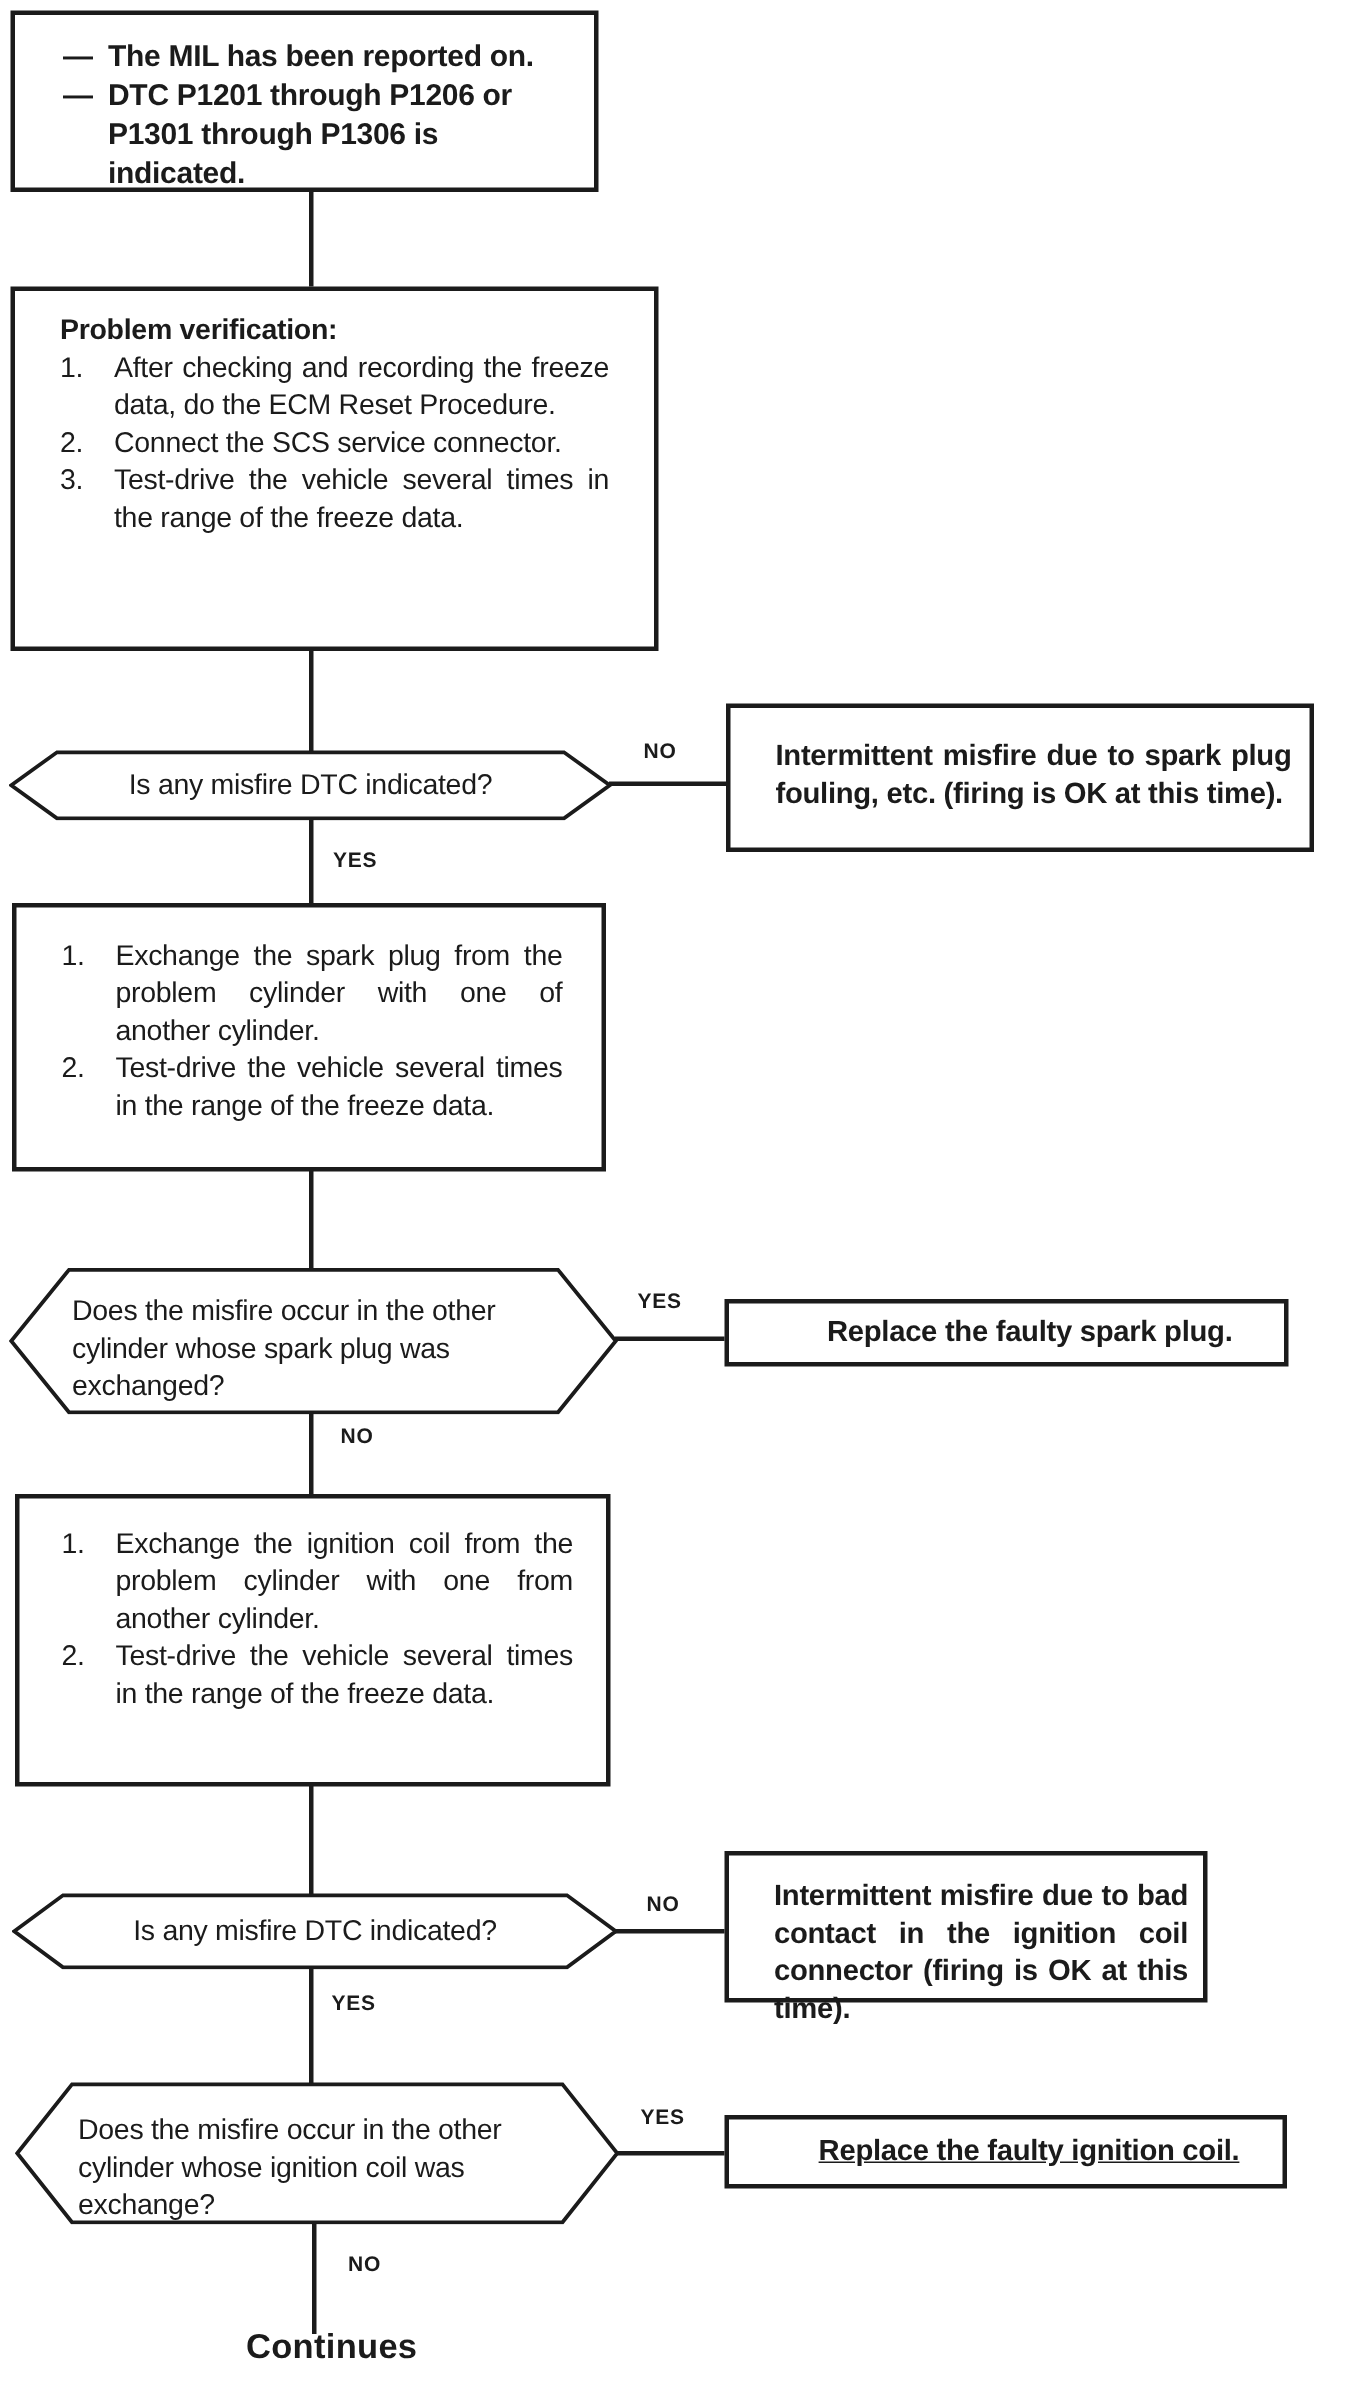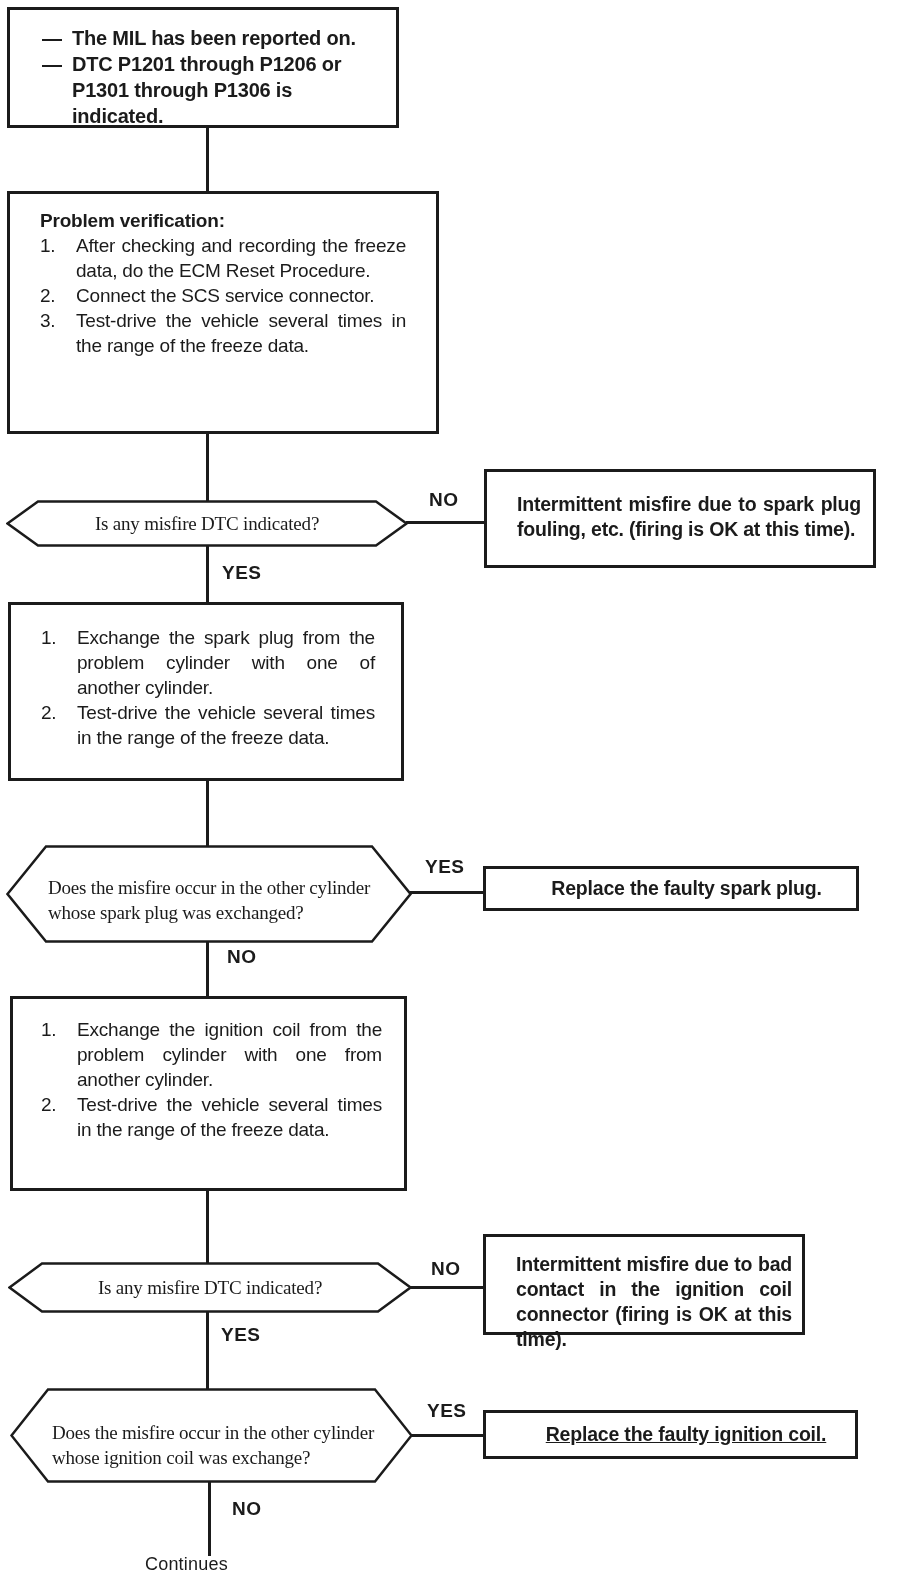--- a/index.html
+++ b/index.html
@@ -6,33 +6,33 @@
   body{
     width:912px;height:1588px;position:relative;overflow:hidden;
     background:#ffffff;color:#1b1b1b;
     font-family:"Liberation Sans", sans-serif;
     font-size:19px;line-height:25px;letter-spacing:-0.2px;
   }
   .node{
     position:absolute;background:#fff;border:3px solid #1b1b1b;
     box-sizing:border-box;
   }
-  .hex{position:absolute;box-sizing:border-box;font-family:Liberation Serif, serif;}
+  .hex{position:absolute;box-sizing:border-box;}
   .hex svg{position:absolute;left:0;top:0;display:block;}
   .hex-text{
     position:absolute;left:0;top:0;right:0;bottom:0;
     display:flex;align-items:center;
   }
   .hex-text.center{justify-content:center;text-align:center;}
   .hex-text.left{padding-left:42px;padding-right:24px;text-align:left;}
   .vline,.hline{position:absolute;background:#1b1b1b;}
   .vline{width:3px;}
   .hline{height:3px;}
   .edge-label{
-    position:absolute;font-weight:bold;font-size:19px;line-height:22px;
+    position:absolute;font-weight:bold;font-size:14px;line-height:22px;
     letter-spacing:0.5px;
   }
   .bold{font-weight:bold;}
   .hang{position:relative;padding-left:30px;}
   .hang .bullet{position:absolute;left:0;top:0;}
   .step{position:relative;padding-left:36px;text-align:justify;}
   .step .num{position:absolute;left:0;top:0;}
   .center-box{display:flex;align-items:center;justify-content:center;text-align:left;padding-left:31px;}
   .justify{text-align:justify;}
 
@@ -42,21 +42,21 @@
   #swap-plug{left:8px;top:602px;width:396px;height:179px;padding:20px 26px 0 30px;}
   #coil-check{left:10px;top:996px;width:397px;height:195px;padding:18px 22px 0 28px;}
   #result1{left:484px;top:469px;width:392px;height:99px;padding:20px 12px 0 30px;font-weight:bold;font-size:19.5px;}
   #result2{left:483px;top:866px;width:376px;height:45px;font-weight:bold;font-size:19.5px;}
   #result3{left:483px;top:1234px;width:322px;height:101px;padding:15px 10px 0 30px;font-weight:bold;font-size:19.5px;}
   #result4{left:483px;top:1410px;width:375px;height:49px;font-weight:bold;font-size:19.5px;text-decoration:underline;}
   #hex1{left:6px;top:500px;width:402px;height:47px;}
   #hex2{left:6px;top:845px;width:406px;height:109px;}
   #hex3{left:8px;top:1262px;width:404px;height:51px;}
   #hex4{left:10px;top:1388px;width:403px;height:114px;}
-  #continues{position:absolute;left:145px;top:1552px;font-weight:normal;font-size:18px;letter-spacing:0.2px;}
+  #continues{position:absolute;left:164px;top:1552px;font-weight:bold;font-size:23px;letter-spacing:0.2px;}
 </style>
 </head>
 <body>
 
 <div class="node" id="start">
   <div class="hang">
     <span class="bullet">—</span>
     <span>The MIL has been reported on.</span>
   </div>
   <div class="hang">

